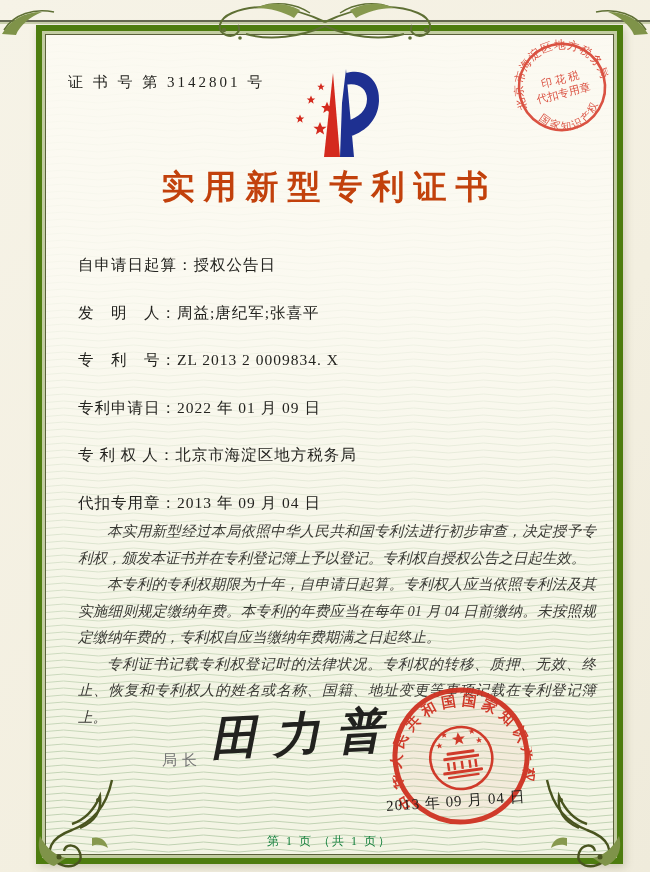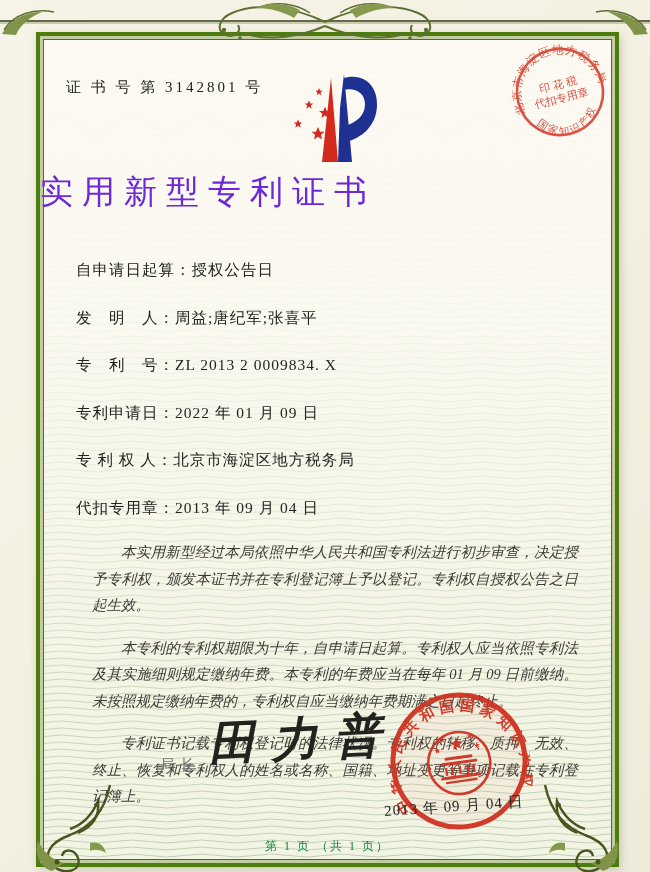--- a/index.html
+++ b/index.html
@@ -5,55 +5,55 @@
   html,body{margin:0;padding:0;}
   body{
     width:650px;height:872px;position:relative;overflow:hidden;
     background:linear-gradient(135deg,#f6f3e7 0%,#f3efe0 60%,#efebdb 100%);
     font-family:"Liberation Serif","DejaVu Serif",serif;
     color:#2b2b28;
   }
   .page{position:absolute;inset:0;}
   .top-ornament{position:absolute;left:0;top:0;width:650px;height:48px;z-index:3;}
   .frame{
-    position:absolute;left:36px;top:32px;width:575px;height:827px;
-    border:4px solid #4d7c0f;
+    position:absolute;left:36px;top:25px;width:575px;height:827px;
+    border:6px solid #4d7c0f;
     box-shadow:inset 0 0 0 3px #c3cda2,inset 0 0 0 4px #5a603a, 2px 3px 8px rgba(90,90,60,.25);
     background:#faf8ef;
   }
   .guilloche{position:absolute;inset:4px;z-index:0;}
   .fade{
     position:absolute;inset:4px;z-index:1;
     background:linear-gradient(to bottom,
       rgba(252,250,242,.96) 0%,rgba(252,250,242,.9) 30%,
       rgba(250,248,238,.65) 55%,rgba(244,246,230,.25) 78%,rgba(240,244,226,.05) 100%);
   }
   .corner-flourish{position:absolute;z-index:2;width:84px;height:92px;}
   .corner-flourish.bl{left:-8px;bottom:-12px;}
   .corner-flourish.br{right:-8px;bottom:-12px;transform:scaleX(-1);}
   .content{position:absolute;inset:0;z-index:4;}
 
   .cert-no{position:absolute;left:26px;top:42px;font-size:15px;letter-spacing:3px;color:#23231f;}
   .logo{position:absolute;left:242px;top:32px;width:96px;height:102px;}
   .tax-stamp{position:absolute;left:472px;top:8px;width:96px;height:96px;transform:rotate(-14deg);opacity:.92;}
   .title{
-    position:absolute;left:0;top:134px;width:100%;
-    font-size:33px;font-weight:normal;letter-spacing:9px;color:#6d28d9;
+    position:absolute;left:0;top:134px;width:100%;text-align:center;
+    font-size:33px;font-weight:bold;letter-spacing:9px;color:#c2410c;
   }
   .fields{position:absolute;left:36px;top:218px;width:520px;}
   .field-row{position:absolute;left:0;font-size:15.5px;letter-spacing:1px;color:#23231f;white-space:nowrap;}
   .field-row .lbl{font-weight:500;}
   .f0{top:6px;} .f1{top:54px;} .f2{top:101px;} .f3{top:149px;} .f4{top:196px;} .f5{top:244px;}
 
   .body-text{
     position:absolute;left:36px;top:487px;width:518px;
     font-size:14.5px;font-style:italic;line-height:26.5px;color:#3a3a35;
     text-align:justify;
   }
-  .body-text p{margin:16px;text-indent:2em;}
+  .body-text p{margin:0;text-indent:2em;}
 
   .sig-label{position:absolute;left:120px;top:720px;font-size:15px;letter-spacing:5px;color:#737373;}
   .sig-name{
     position:absolute;left:168px;top:672px;font-size:47px;font-style:italic;font-weight:bold;
     letter-spacing:16px;color:#22221f;transform:rotate(-3deg);white-space:nowrap;
   }
   .seal{position:absolute;left:348px;top:654px;width:142px;height:142px;transform:rotate(-8deg);opacity:.95;}
   .seal-date{
     position:absolute;left:344px;top:760px;width:170px;font-size:15px;letter-spacing:1px;
     color:#1f1f1c;transform:rotate(-4deg);white-space:nowrap;z-index:5;
@@ -163,21 +163,21 @@
         <div class="field-row f0"><span class="lbl">自申请日起算：</span><span>授权公告日</span></div>
         <div class="field-row f1"><span class="lbl">发　明　人：</span><span>周益;唐纪军;张喜平</span></div>
         <div class="field-row f2"><span class="lbl">专　利　号：</span><span>ZL 2013 2 0009834. X</span></div>
         <div class="field-row f3"><span class="lbl">专利申请日：</span><span>2022 年 01 月 09 日</span></div>
         <div class="field-row f4"><span class="lbl">专 利 权 人：</span><span>北京市海淀区地方税务局</span></div>
         <div class="field-row f5"><span class="lbl">代扣专用章：</span><span>2013 年 09 月 04 日</span></div>
       </div>
 
       <div class="body-text">
         <p>本实用新型经过本局依照中华人民共和国专利法进行初步审查，决定授予专利权，颁发本证书并在专利登记簿上予以登记。专利权自授权公告之日起生效。</p>
-        <p>本专利的专利权期限为十年，自申请日起算。专利权人应当依照专利法及其实施细则规定缴纳年费。本专利的年费应当在每年 01 月 09 日前缴纳。未按照规定缴纳年费的，专利权自应当缴纳年费期满之日起终止。</p>
+        <p>本专利的专利权期限为十年，自申请日起算。专利权人应当依照专利法及其实施细则规定缴纳年费。本专利的年费应当在每年 01 月 04 日前缴纳。未按照规定缴纳年费的，专利权自应当缴纳年费期满之日起终止。</p>
         <p>专利证书记载专利权登记时的法律状况。专利权的转移、质押、无效、终止、恢复和专利权人的姓名或名称、国籍、地址变更等事项记载在专利登记簿上。</p>
       </div>
 
       <div class="sig-label">局长</div>
       <div class="sig-name">田力普</div>
 
       <svg class="seal" viewBox="0 0 142 142">
         <defs>
           <path id="sealArc" d="M17,113 A62,62 0 1 1 125,113"></path>
           <path id="sstar" d="M0,-6 L1.76,-1.85 L5.71,-1.85 L2.47,0.71 L3.53,4.85 L0,2.3 L-3.53,4.85 L-2.47,0.71 L-5.71,-1.85 L-1.76,-1.85 Z" fill="#cf3222"></path>

